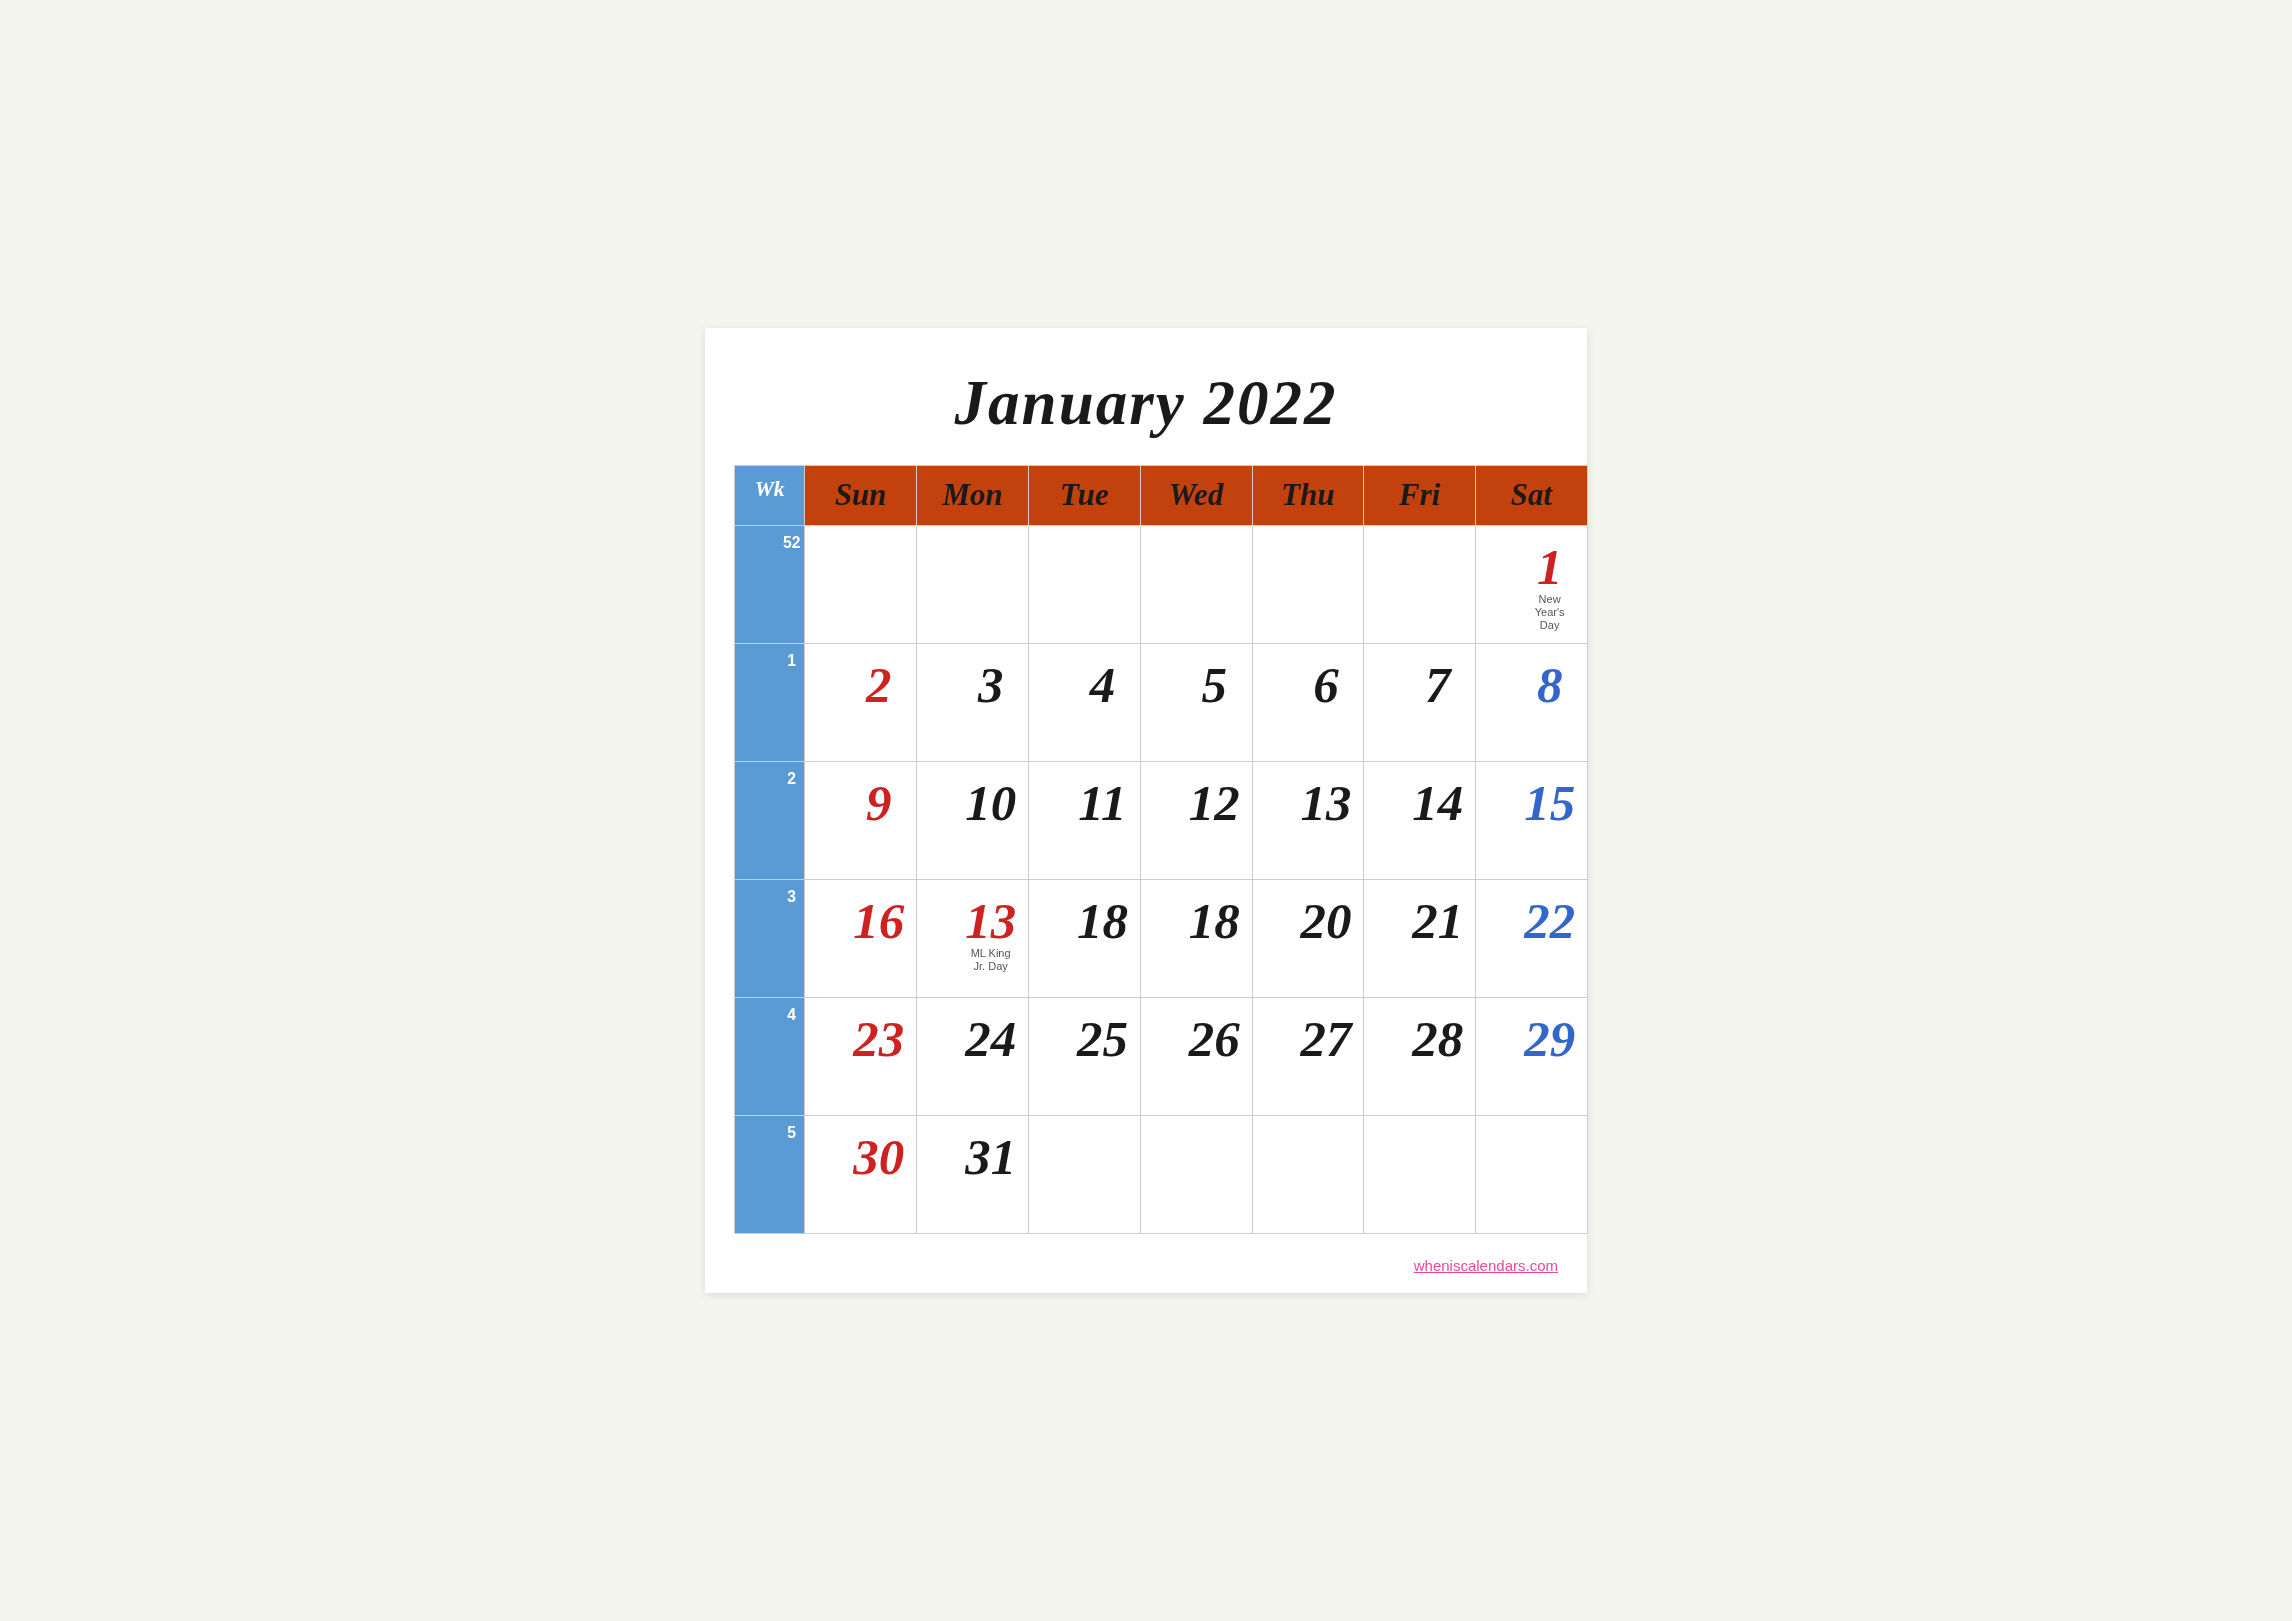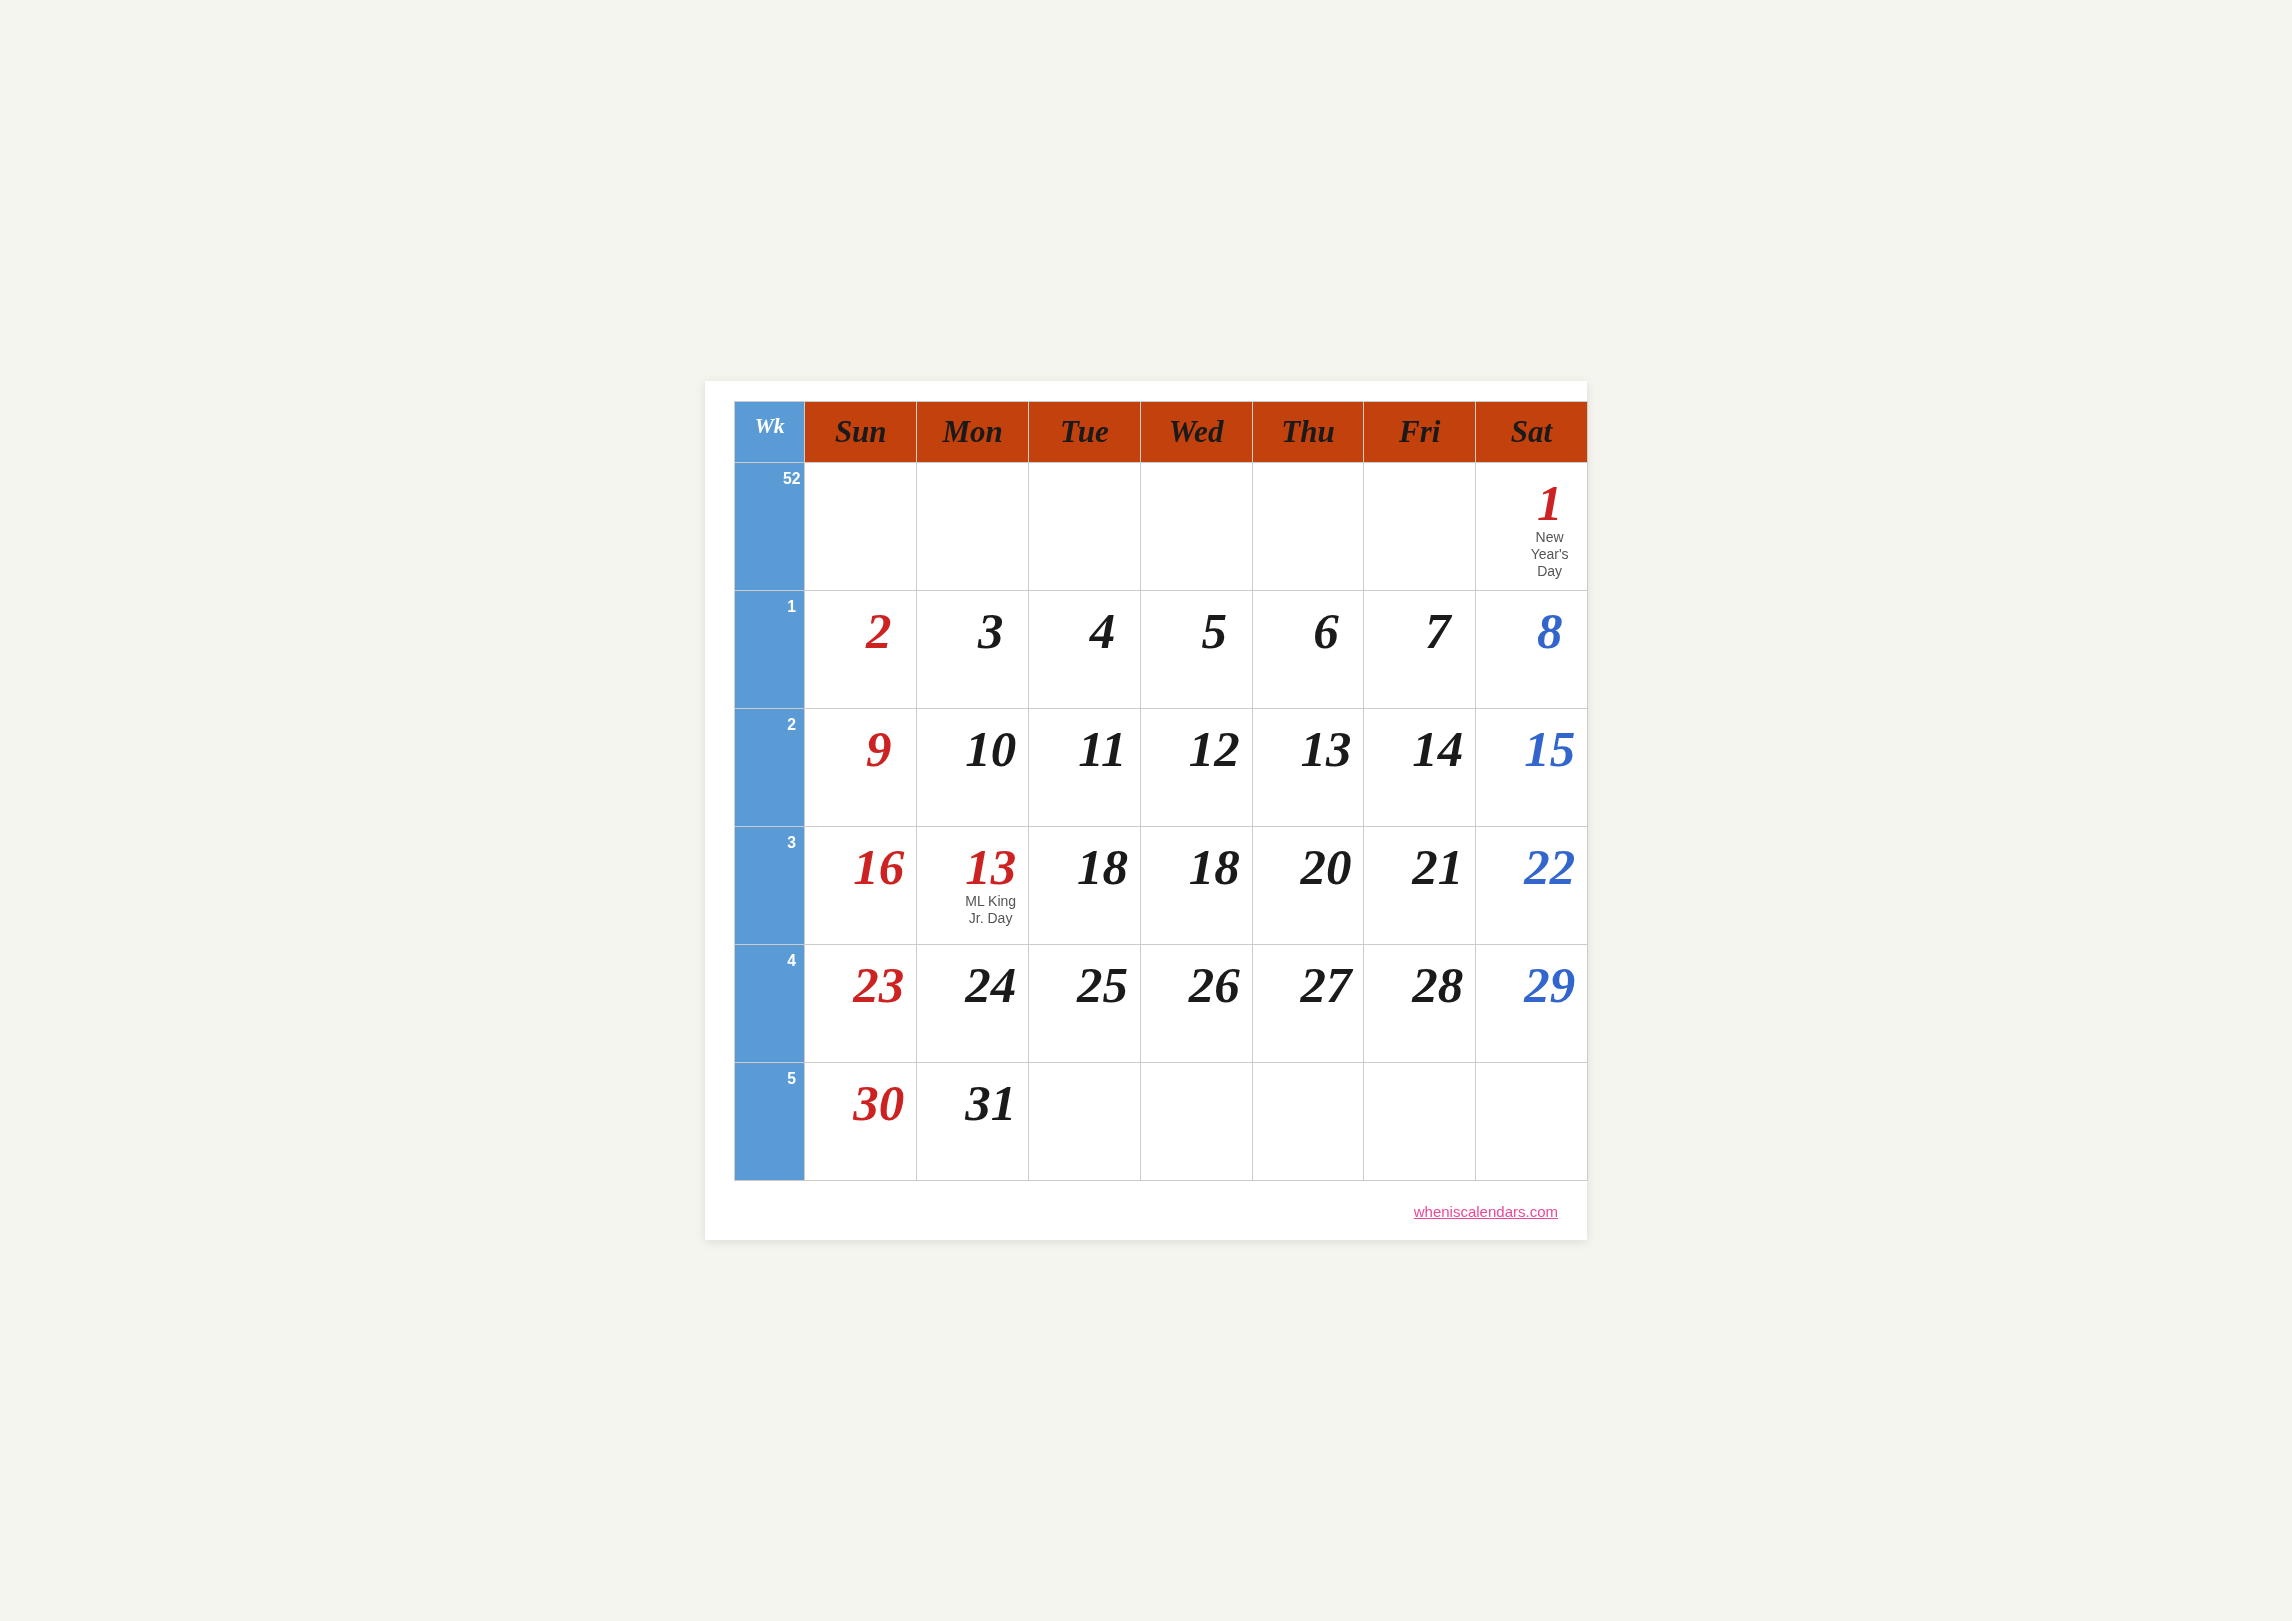--- a/index.html
+++ b/index.html
@@ -92,21 +92,21 @@
       font-style: italic;
       display: block;
       line-height: 1;
     }
 
     .day-number.red { color: #cc2222; }
     .day-number.blue { color: #3366cc; }
     .day-number.black { color: #1a1a1a; }
 
     .holiday-label {
-      font-size: 14px;
+      font-size: 11px;
       color: #555;
       display: block;
       margin-top: 0;
       line-height: 1.2;
       text-align: center;
     }
 
     .watermark {
       position: absolute;
       bottom: 19.6px;
@@ -120,20 +120,21 @@
       display: flex;
       flex-direction: column;
       align-items: center;
       padding-top: 5.9px;
     }
   </style>
 </head>
 <body>
 
 <div class="calendar-container">
+  <h1 class="calendar-title">January 2022</h1>
 
   <table class="calendar-table">
     <thead>
       <tr>
         <th class="wk-header">Wk</th>
         <th>Sun</th>
         <th>Mon</th>
         <th>Tue</th>
         <th>Wed</th>
         <th>Thu</th>

